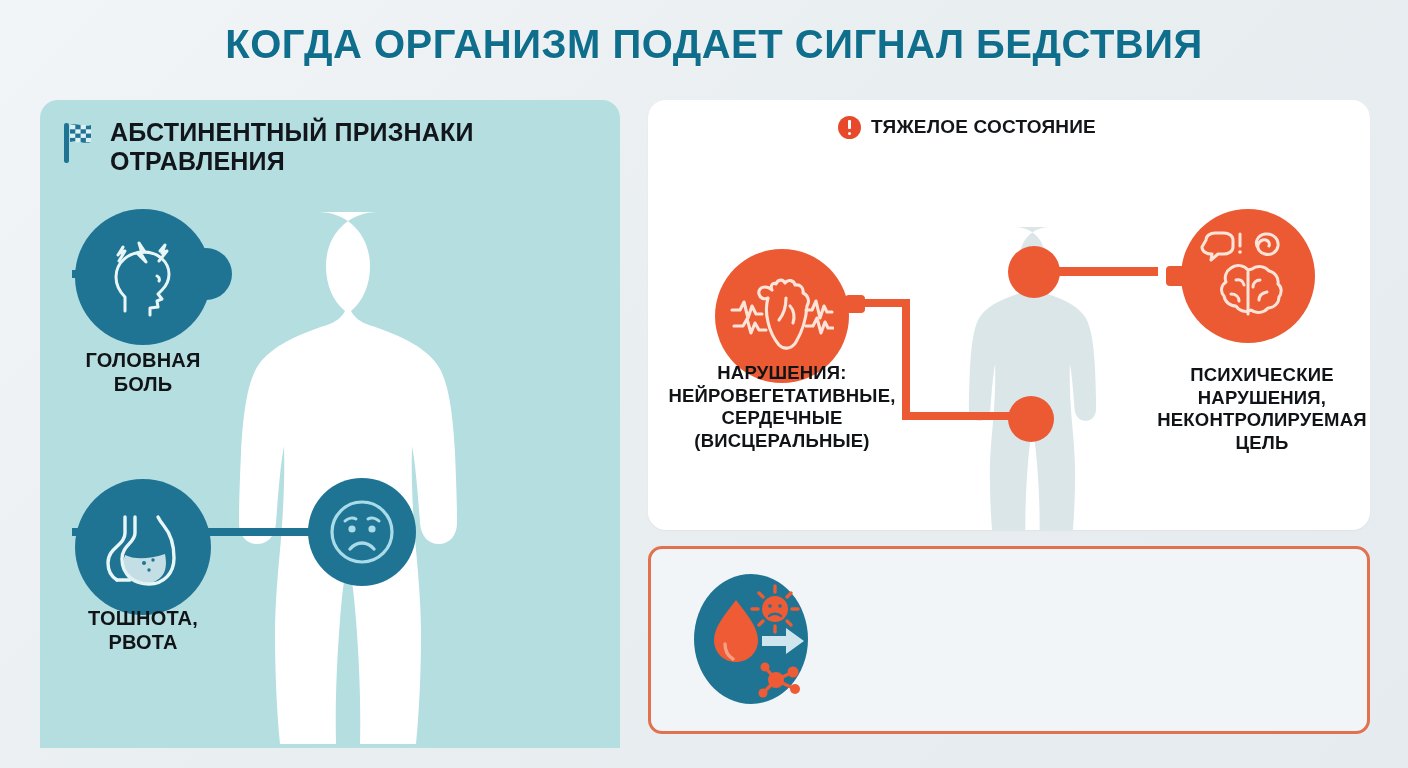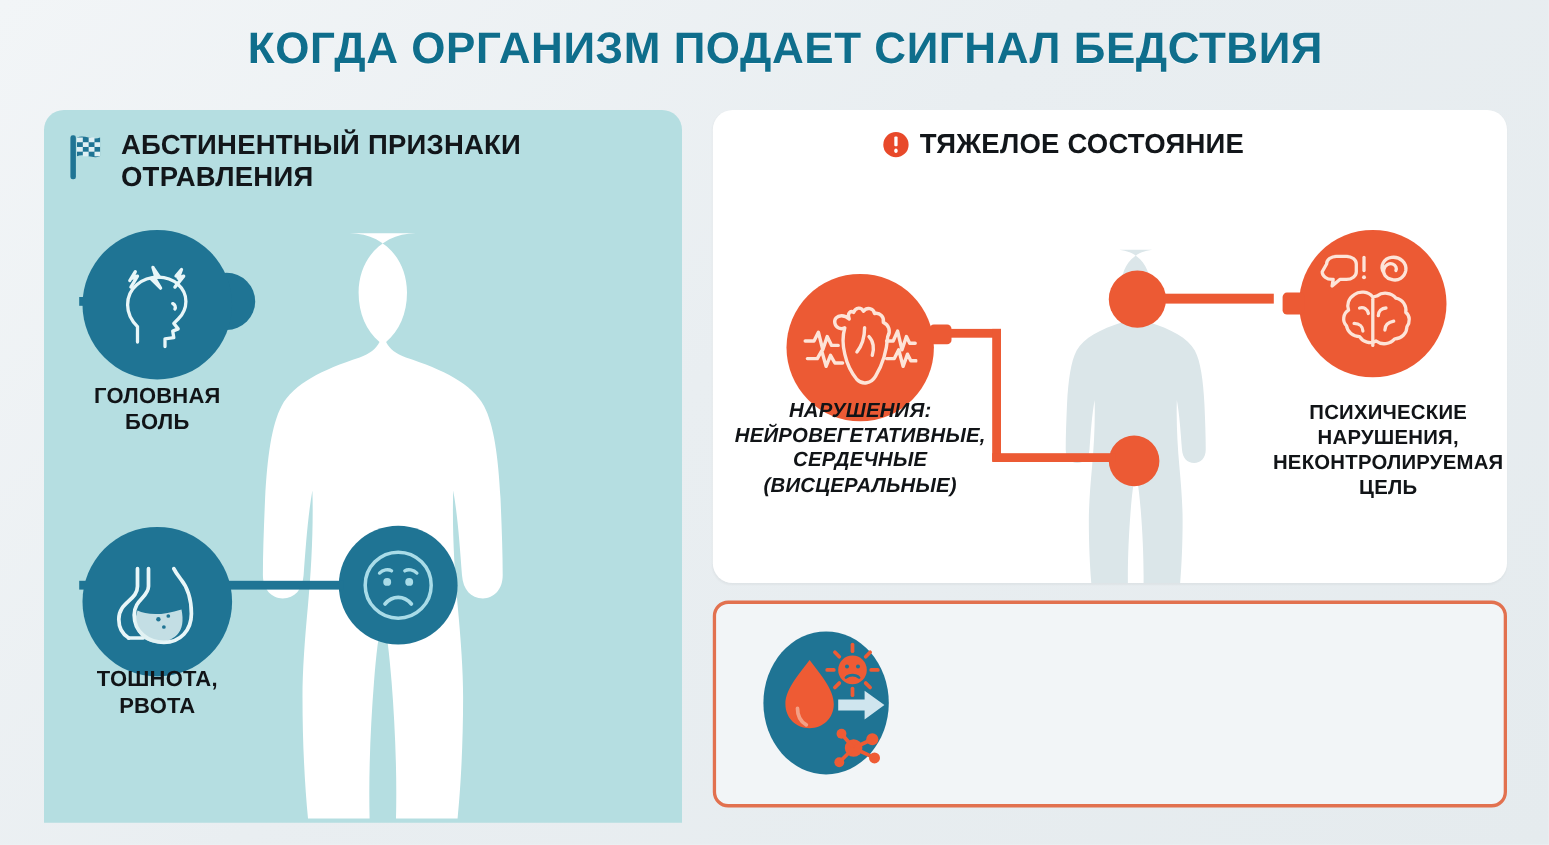--- a/index.html
+++ b/index.html
@@ -52,21 +52,21 @@
     position: absolute; left: 62px; top: 118px; width: 480px;
     display: flex; align-items: flex-start; gap: 14px;
   }
   #left-header .htext {
     font-size: 25px; font-weight: 800; color: #12161a; line-height: 1.15;
     letter-spacing: .2px;
   }
   #right-header {
     position: absolute; left: 648px; top: 116px; width: 638px;
     text-align: center;
-    font-size: 25px; font-weight: 800; color: #12161a; line-height: 1.2;
+    font-size: 19px; font-weight: 800; color: #12161a; line-height: 1.2;
     letter-spacing: .2px;
   }
   #right-header .line1 { display: flex; justify-content: center; align-items: center; gap: 10px; }
 
   .warn-icon {
     display: inline-block; width: 23px; height: 23px; border-radius: 50%;
     background: #e8492a; position: relative; flex: none;
   }
   .warn-icon::before {
     content: ""; position: absolute; left: 50%; top: 4px;
@@ -284,21 +284,21 @@
         <path d="M38 52c4-1 7 1 8 5"></path>
         <path d="M33 66c5 0 8 3 8 7"></path>
         <path d="M62 52c-4 0-7 3-7 7"></path>
         <path d="M69 64c-5 1-8 4-8 8"></path>
       </g>
     </svg>
   </div>
 
   <div class="nub" style="left:1166px; top:266px; width:20px; height:20px; background:#ec5a34; border-radius:4px;"></div>
 
-  <div class="lbl sm" style="left:648px; top:362px; width:268px;font-style:italic;">
+  <div class="lbl sm" style="left:648px; top:362px; width:268px;">
     <div>НАРУШЕНИЯ:</div>
     <div>НЕЙРОВЕГЕТАТИВНЫЕ,</div>
     <div>СЕРДЕЧНЫЕ</div>
     <div>(ВИСЦЕРАЛЬНЫЕ)</div>
   </div>
 
   <div class="lbl sm" style="left:1128px; top:352px; width:268px;margin-top:12px;">
     <div>ПСИХИЧЕСКИЕ</div>
     <div>НАРУШЕНИЯ,</div>
     <div>НЕКОНТРОЛИРУЕМАЯ</div>

